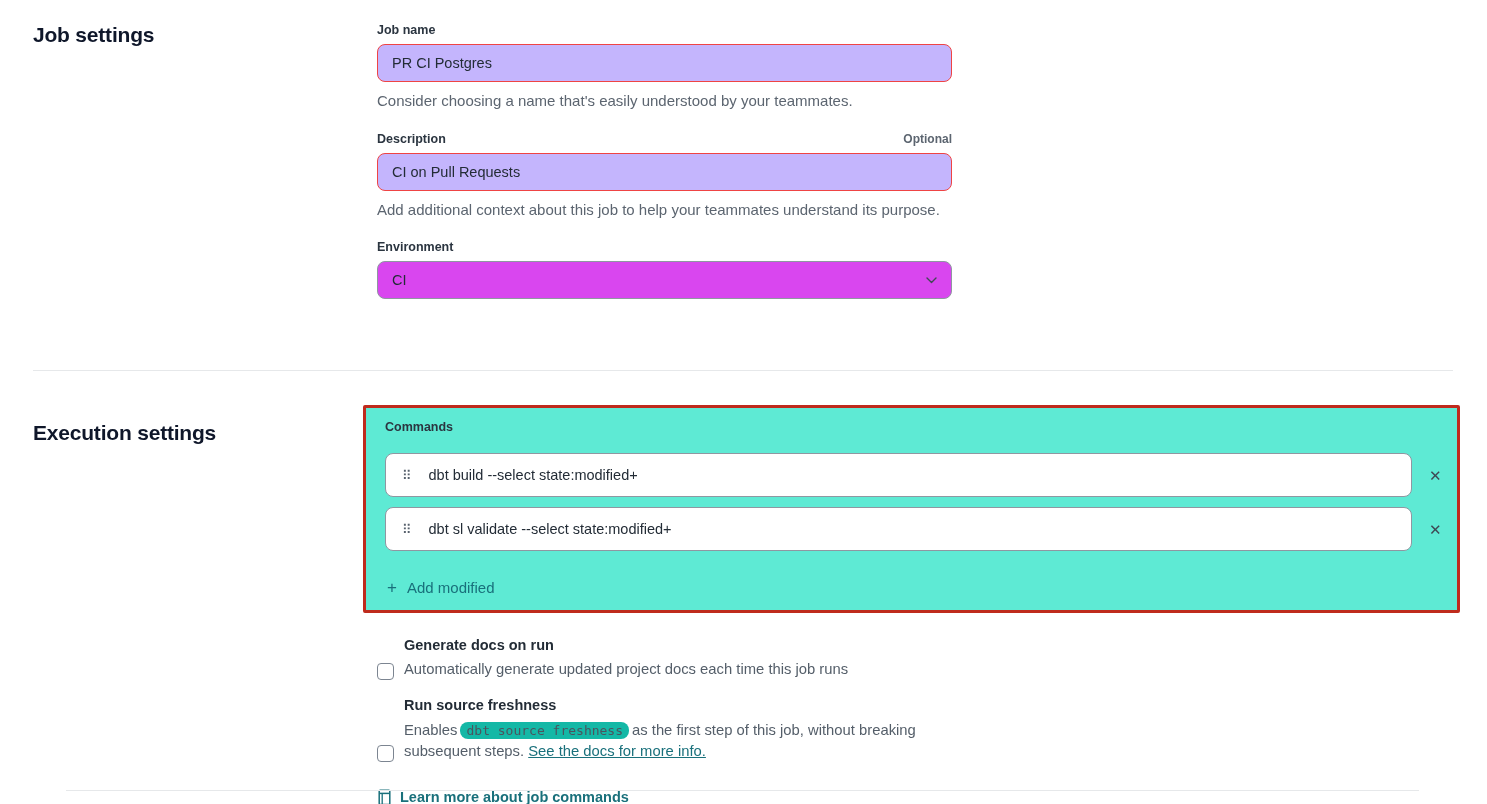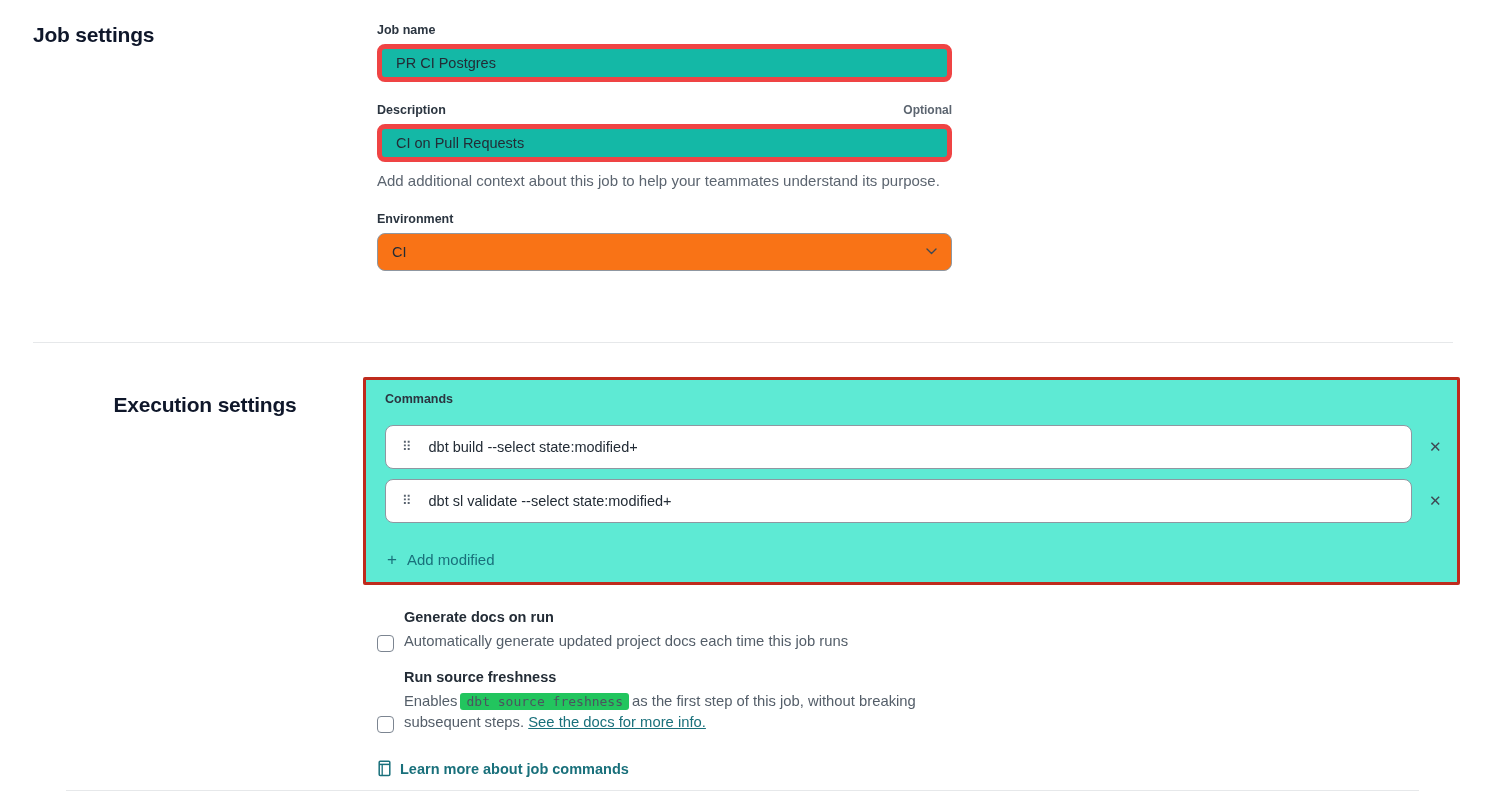--- a/index.html
+++ b/index.html
@@ -23,43 +23,43 @@
   
   .field { margin-bottom: 21px; }
   .label-row {
     width: 575px; display: flex; justify-content: space-between;
     align-items: flex-end; margin-bottom: 7px;
   }
   .field-label { font-size: 12.5px; font-weight: 700; color: #2b3540; }
   .optional-badge { font-size: 12px; font-weight: 700; color: #5c6570; }
   .text-input {
     width: 575px; height: 38px;
-    border: 5px solid #ef4444; border-radius: 8px;
+    border: 1px solid #ef4444; border-radius: 8px;
     padding: 0 14px; font-size: 14.5px; color: #232c36;
     font-family: "Liberation Sans", sans-serif;
-    background: #14b8a6; outline: none; display: block;
+    background: #c4b5fd; outline: none; display: block;
   }
   .helper { font-size: 15px; color: #5c6570; margin-top: 9px; line-height: 1.3; }
 
   .select-box {
     width: 575px; height: 38px;
     border: 1px solid #8f97a1; border-radius: 8px;
     padding: 8px 14px; font-size: 14.5px; color: #232c36;
-    background: #f97316; display: flex; align-items: center;
+    background: #d946ef; display: flex; align-items: center;
     justify-content: space-between; cursor: pointer;
   }
   .chevron-icon { display: inline-flex; color: #3f4954; }
 
   .divider { border: none; border-top: 1px solid #e6e8ea; margin: 0 34px 0 33px; }
   .divider-1 { margin-top: 50px; }
   .divider-2 { position: absolute; left: 33px; right: 34px; top: 790px; }
 
   
   .section-exec { margin-top: 34px; }
-  .section-exec .section-title { margin-top: 16px; text-align: center; }
+  .section-exec .section-title { margin-top: 16px; }
 
   .commands-box {
     margin-left: -14px;
     width: 1097px;
     border: 3px solid #bf2b1d; border-radius: 2px;
     padding: 12px 11px 13px 19px;
     background: #5eead4;
   }
   .commands-label { font-size: 12.5px; font-weight: 700; color: #2b3540; margin-bottom: 19px; }
   .command-row { display: flex; align-items: center; margin-bottom: 10px; }
@@ -95,21 +95,21 @@
     flex: 0 0 17px; width: 17px; height: 17px; margin-top: 1px;
     border: 1.5px solid #7c8591; border-radius: 4px;
     background: #fff; cursor: pointer; display: inline-block;
   }
   .check-text { margin-left: 10px; max-width: 545px; }
   .check-label { font-size: 14.5px; font-weight: 700; color: #232c36; line-height: 1.2; cursor: pointer; }
   .check-desc { font-size: 14.8px; color: #545e69; margin-top: 5px; line-height: 1.42; }
   .inline-code {
     font-family: "DejaVu Sans Mono", monospace;
     font-size: 13px; color: #4b545e;
-    background: #22c55e; border-radius: 3px; padding: 1px 6px;
+    background: #14b8a6; border-radius: 8px; padding: 1px 6px;
     margin: 0 3px;
   }
   .doc-link { color: #19707b; text-decoration: underline; cursor: pointer; }
 
   .learn-more {
     display: inline-flex; align-items: center; gap: 8px;
     margin-top: 27px; background: none; border: none; cursor: pointer;
     color: #19707b; font-family: "Liberation Sans", sans-serif;
   }
   .learn-more .book-icon { display: inline-flex; }
@@ -126,20 +126,21 @@
     <div class="title-col">
       <h2 class="section-title">Job settings</h2>
     </div>
     <div class="form-col">
 
       <div class="field">
         <div class="label-row">
           <span class="field-label">Job name</span>
         </div>
         <input class="text-input" type="text" value="PR CI Postgres" style="">
+        <div class="helper">Consider choosing a name that's easily understood by your teammates.</div>
       </div>
 
       <div class="field">
         <div class="label-row">
           <span class="field-label">Description</span>
           <span class="optional-badge">Optional</span>
         </div>
         <input class="text-input" type="text" value="CI on Pull Requests" style="">
         <div class="helper">Add additional context about this job to help your teammates understand its purpose.</div>
       </div>

